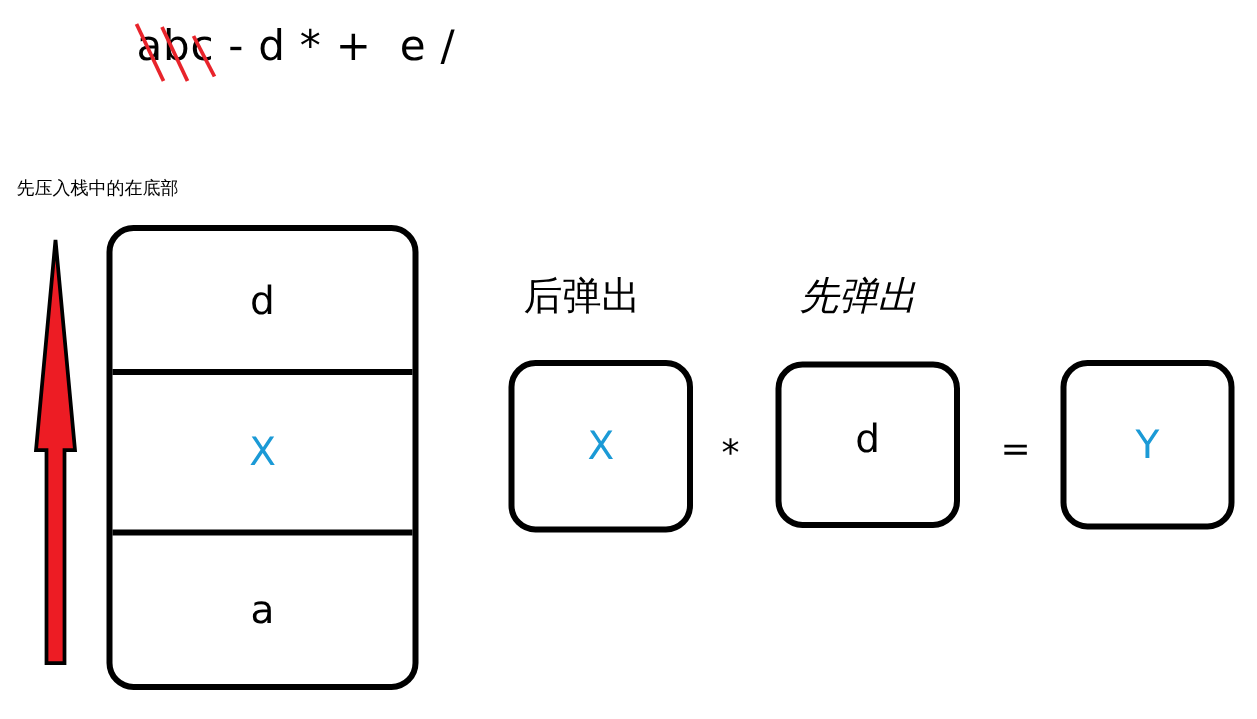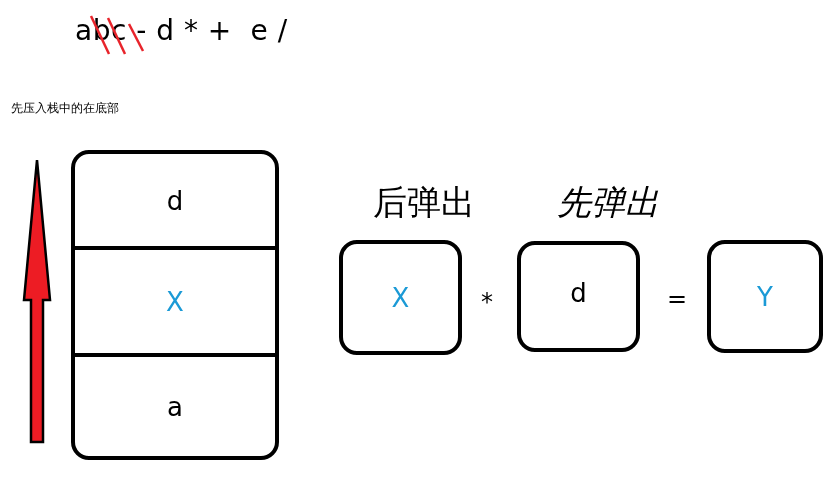--- a/index.html
+++ b/index.html
@@ -1,21 +1,21 @@
 <!DOCTYPE html>
 <html><head>
   <meta charset="utf-8">
   <style>
     html, body { margin: 0; padding: 0; }
     body { width: 838px; height: 479px; background: #ffffff; position: relative; overflow: hidden;
            font-family: "Liberation Sans", "DejaVu Sans", sans-serif; color: #000; }
     .abs { position: absolute; }
-    .expr { left: 75px; top: 14px; font-size: 28px; letter-spacing: 0.5px; white-space: pre; font-family: "DejaVu Sans", sans-serif; }
-    .note { left: 11px; top: 100px; font-size: 12px; font-family: "DejaVu Sans", sans-serif; }
-    .label { font-size: 34px; font-family: "DejaVu Sans", sans-serif; margin-left: 24px; }
+    .expr { left: 91px; top: 14px; font-size: 28px; letter-spacing: 0.5px; white-space: pre; font-family: "DejaVu Sans", sans-serif; }
+    .note { left: 11px; top: 117px; font-size: 12px; font-family: "DejaVu Sans", sans-serif; }
+    .label { font-size: 26px; font-family: "DejaVu Sans", sans-serif; }
     .stack { left: 71px; top: 150px; width: 200px; height: 302px; border: 4px solid #000; border-radius: 18px; box-sizing: content-box; }
     .cell { position: absolute; left: 0; width: 200px; display: flex; align-items: center; justify-content: center; font-size: 26px; font-family: "DejaVu Sans", sans-serif; }
     .divider { position: absolute; left: 0; width: 200px; height: 4px; background: #000; }
     .box { border: 4px solid #000; border-radius: 18px; display: flex; align-items: center; justify-content: center; font-size: 26px; font-family: "DejaVu Sans", sans-serif; box-sizing: border-box; }
     .op { font-size: 24px; font-family: "DejaVu Sans", sans-serif; }
     .blue { color: #1b9ad6; }
   </style>
 </head>
 <body>
 

